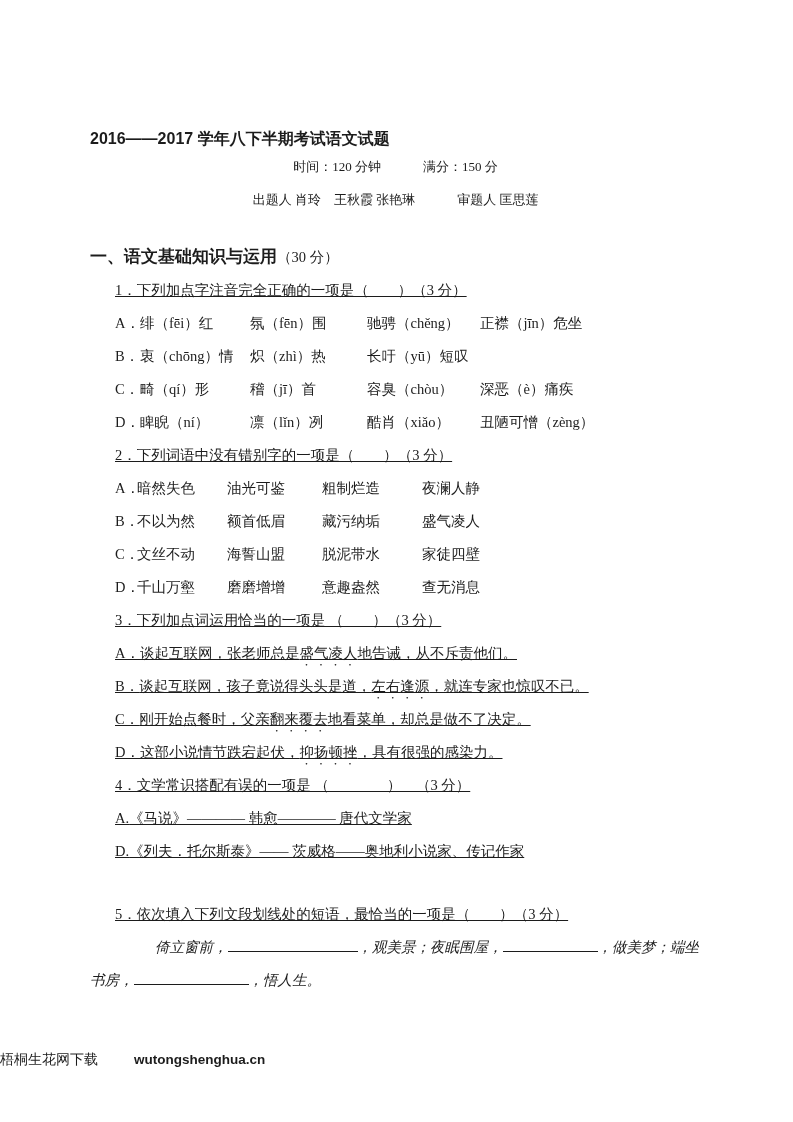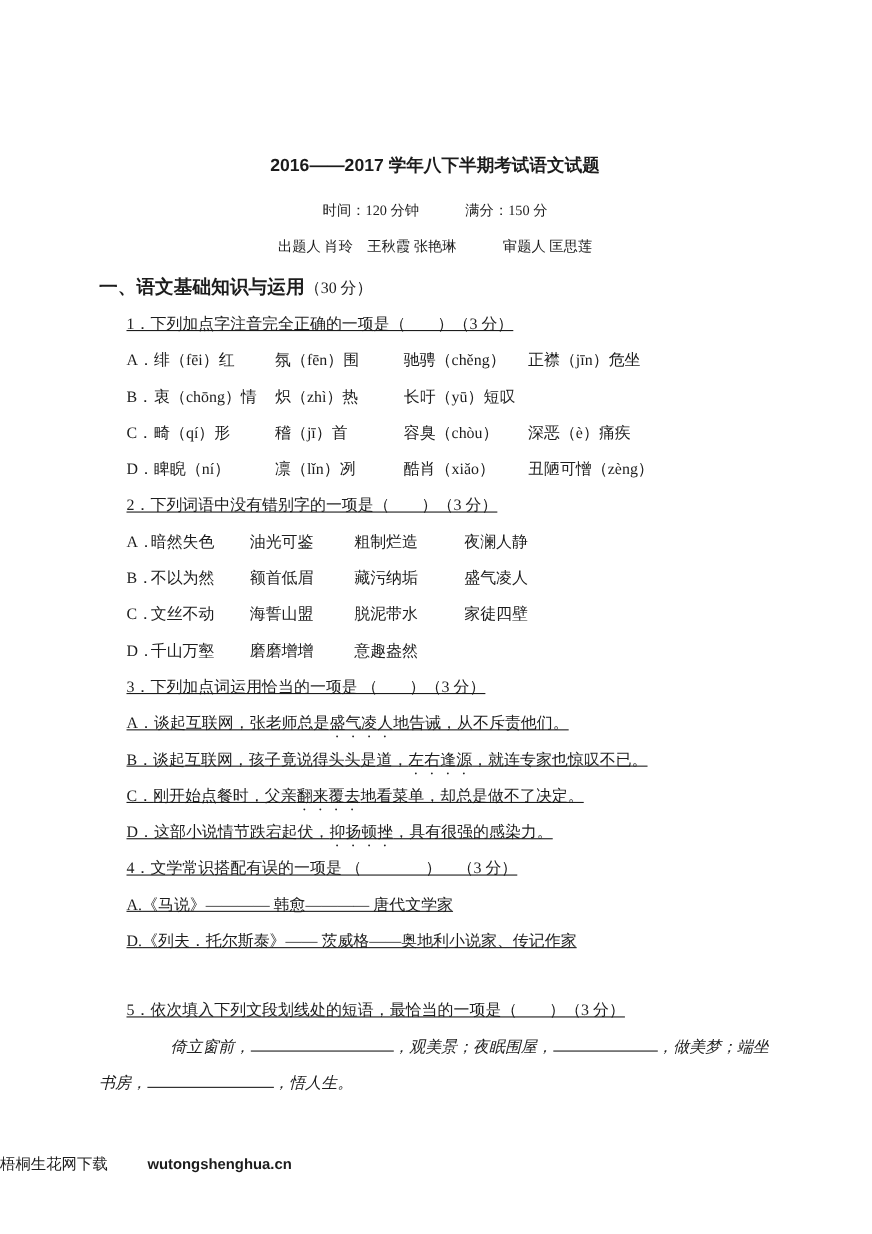--- a/index.html
+++ b/index.html
@@ -7,32 +7,31 @@
     position:relative;
     width:793px;height:1122px;
     background:#ffffff;
     color:#1c1c1c;
     box-sizing:border-box;
     padding:128px 92px 0 90px;
     overflow:hidden;
     font-family:"Liberation Serif","DejaVu Serif",serif;
   }
   .doc-title{
-    margin:12px;
-    text-align:center;
+    margin:0;
     font-family:"Liberation Sans","DejaVu Sans",sans-serif;
     font-size:16px;line-height:22px;font-weight:700;
   }
   .meta-line{
     margin:0;text-align:center;
     font-size:13px;line-height:33px;
   }
   .meta-line .sp{display:inline-block;width:42px;}
   .sec-heading{
-    margin:4px 0 0 0;
+    margin:24px 0 0 0;
     font-size:17px;line-height:34px;
     font-family:"Liberation Sans","DejaVu Sans",sans-serif;
     font-weight:700;
   }
   .sec-score{
     font-weight:400;font-size:14.5px;
     font-family:"Liberation Serif","DejaVu Serif",serif;
   }
   .line{
     margin:0;padding-left:25px;
@@ -143,20 +142,21 @@
       <span>文丝不动</span>
       <span>海誓山盟</span>
       <span>脱泥带水</span>
       <span>家徒四壁</span>
     </div>
     <div class="opt-grid g2">
       <span>D．</span>
       <span>千山万壑</span>
       <span>磨磨增增</span>
       <span>意趣盎然</span>
+      <span>查无消息</span>
     </div>
   </div>
 
   <div class="q">
     <p class="line">3．下列加点词运用恰当的一项是 （　　）（3 分）</p>
     <p class="line"><span>A．</span><span>谈起互联网，张老师总是</span><span class="em-dot">盛气凌人</span><span>地告诫，从不斥责他们。</span></p>
     <p class="line"><span>B．</span><span>谈起互联网，孩子竟说得头头是道，</span><span class="em-dot">左右逢源</span><span>，就连专家也惊叹不已。</span></p>
     <p class="line"><span>C．</span><span>刚开始点餐时，父亲</span><span class="em-dot">翻来覆去</span><span>地看菜单，却总是做不了决定。</span></p>
     <p class="line"><span>D．</span><span>这部小说情节跌宕起伏，</span><span class="em-dot">抑扬顿挫</span><span>，具有很强的感染力。</span></p>
   </div>

